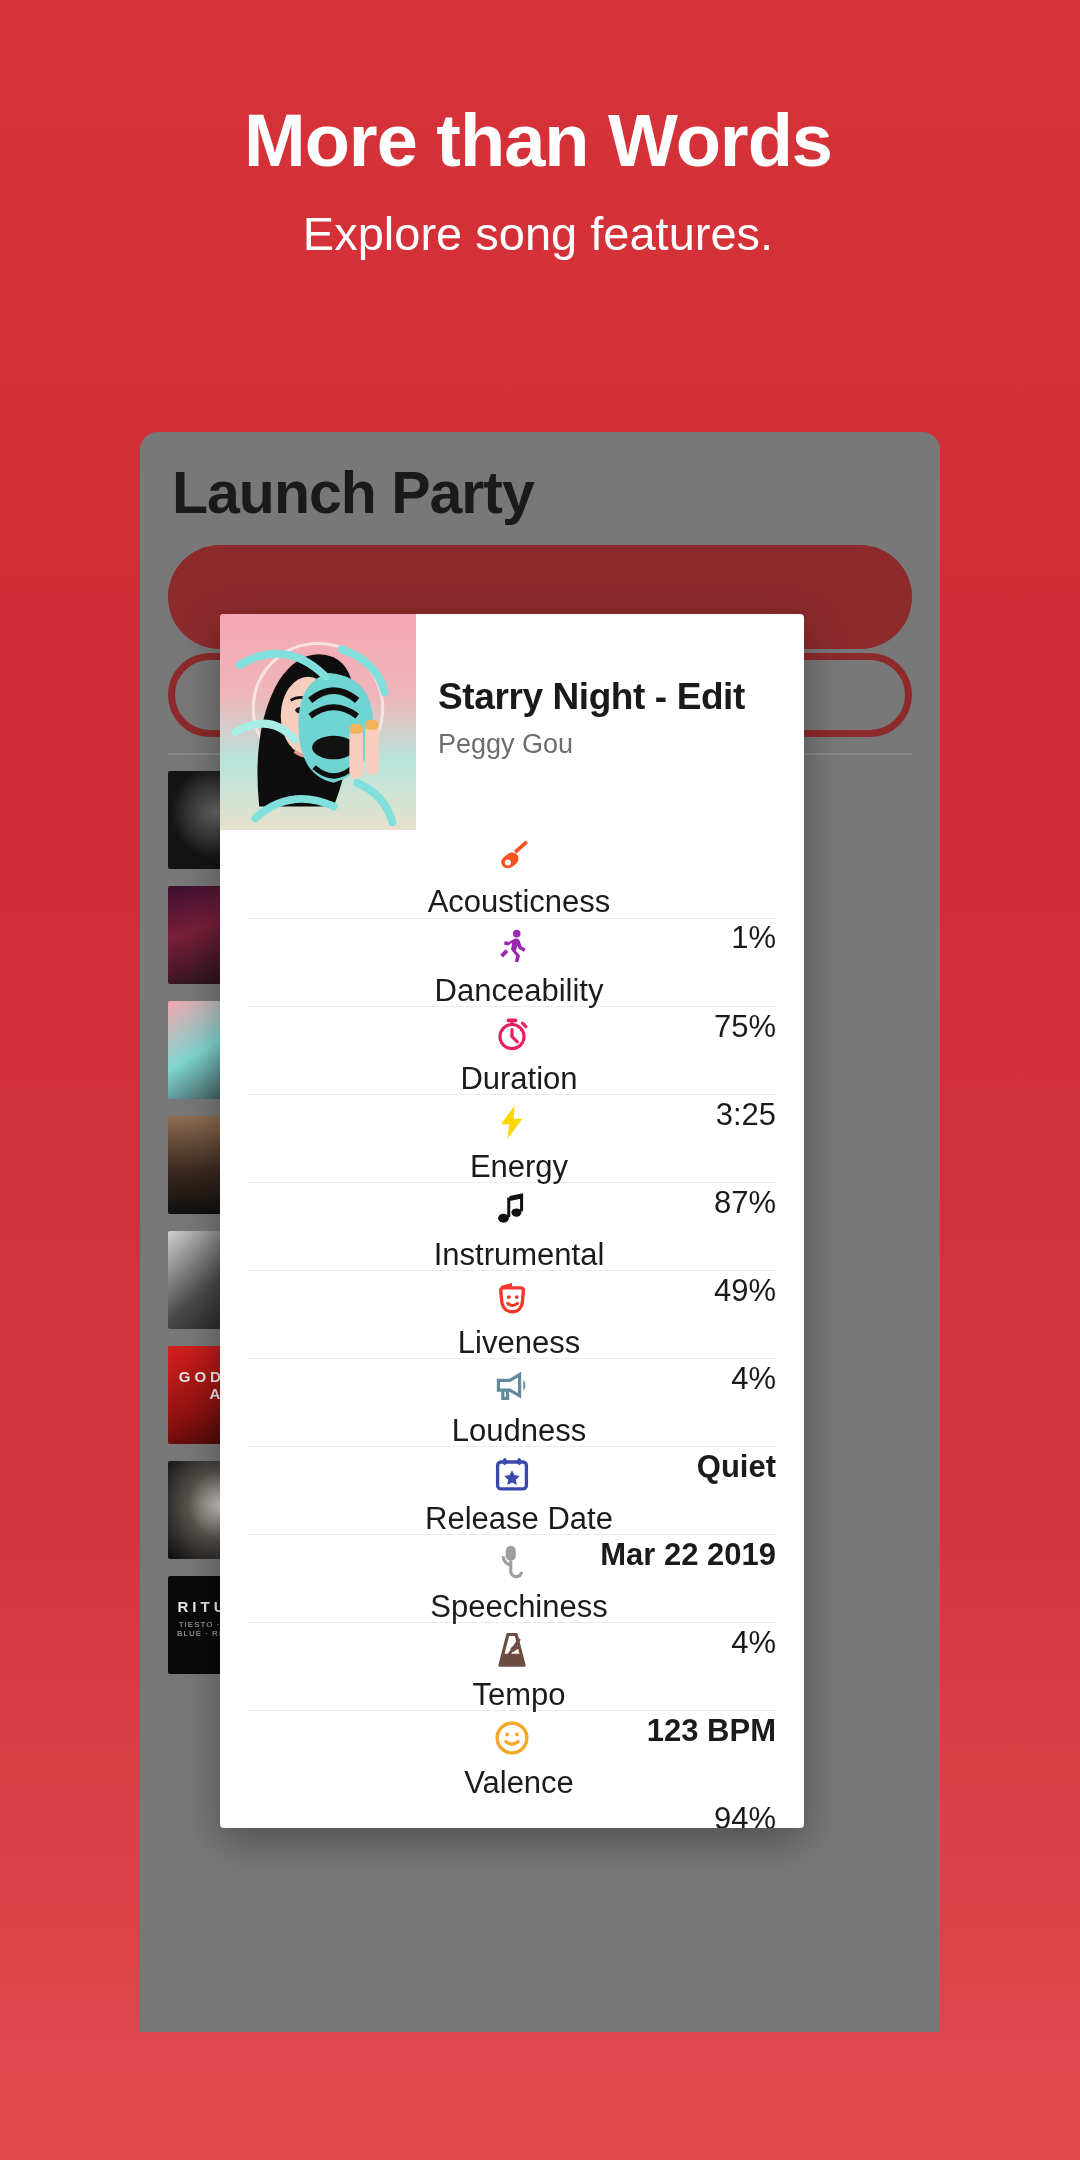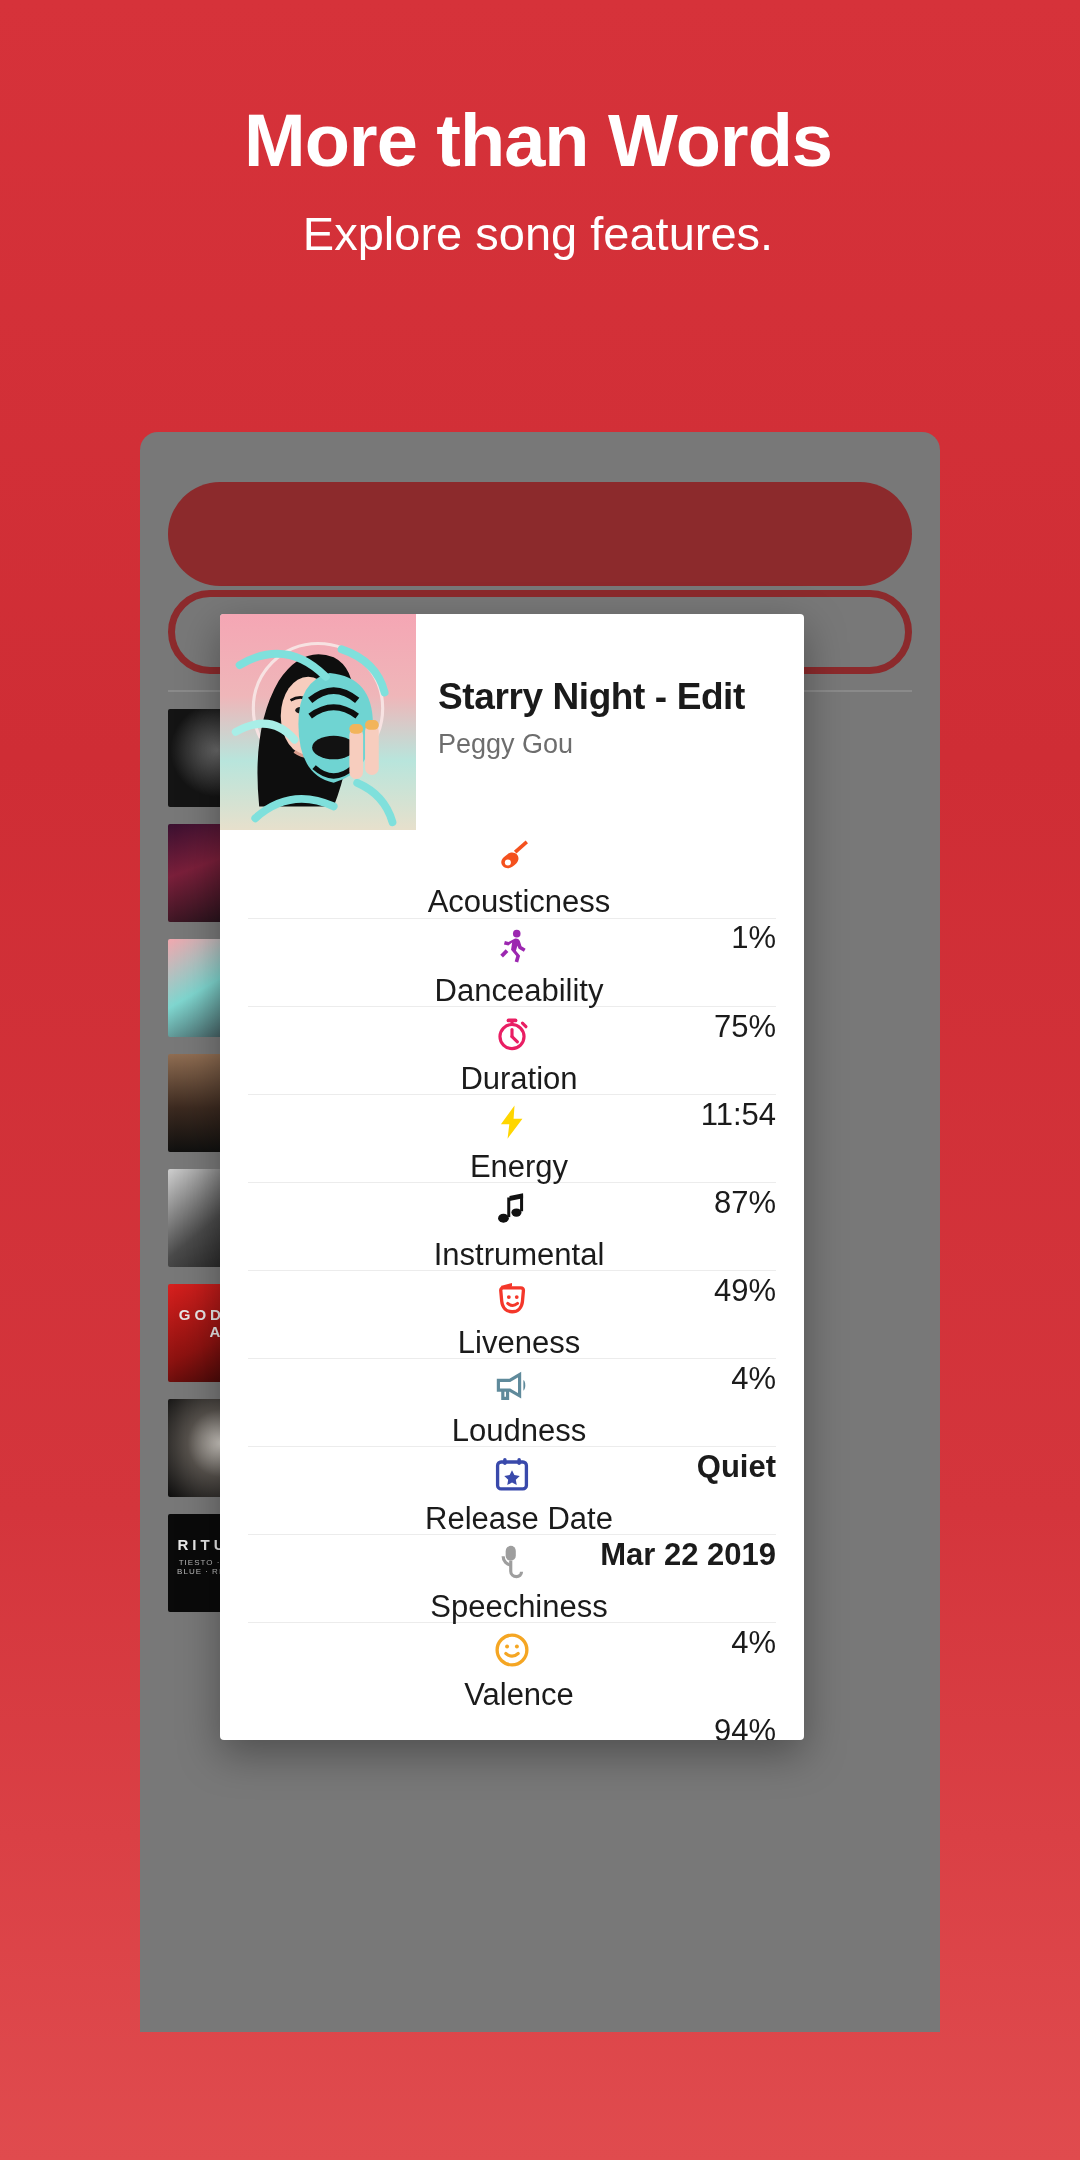--- a/index.html
+++ b/index.html
@@ -136,20 +136,21 @@
 <body>
 
 <div class="promo">
   <div class="promo-title">More than Words</div>
   <div class="promo-sub">Explore song features.</div>
 </div>
 
 <div class="panel">
 
   <div class="panel-head">
+    <div class="panel-title">Launch Party</div>
   </div>
 
   <div class="blob-row">
     <div class="blob blob-a"></div>
     <div class="blob blob-b"></div>
   </div>
   <div class="panel-divider"></div>
 
   <div class="tracklist">
     <div class="track">
@@ -306,21 +307,21 @@
               <circle cx="12" cy="13.6" r="7.6"></circle>
               <path d="M12 13.6V9.2" stroke-linecap="round"></path>
               <path d="M12 13.6l3.4 3.4" stroke-linecap="round"></path>
             </g>
             <rect x="8.6" y="2.2" width="6.8" height="2.4" rx="1.2" fill="#e91e63"></rect>
             <rect x="11" y="4.2" width="2" height="2" fill="#e91e63"></rect>
             <path d="M18.6 5.2l2.2 2.2" stroke="#e91e63" stroke-width="2" stroke-linecap="round"></path>
           </svg>
       </span>
       <span class="feat-label">Duration</span>
-      <span class="feat-value">11:54</span>
+      <span class="feat-value">3:25</span>
     </div>
 
     <div class="feat">
       <span class="feat-icon">
         <svg width="38" height="38" viewBox="0 0 24 24">
             <path d="M13.6 1.5 5 13.4h5.3L9.2 22.5 18.6 9.9h-5.6z" fill="#ffd600"></path>
           </svg>
       </span>
       <span class="feat-label">Energy</span>
       <span class="feat-value">87%</span>
@@ -390,20 +391,32 @@
               <rect x="8" y="1.8" width="6.4" height="9.4" rx="3.2"></rect>
               <path d="M11.2 11.2v6.6c0 2 1.7 3.4 3.6 3.4 1.8 0 3.2-1.2 3.2-3" fill="none" stroke="#9e9e9e" stroke-width="2"></path>
             </g>
             <path d="M6.4 8.4c0 3.2 2.4 5.4 5 5.4" fill="none" stroke="#9e9e9e" stroke-width="2"></path>
           </svg>
       </span>
       <span class="feat-label">Speechiness</span>
       <span class="feat-value">4%</span>
     </div>
 
+    <div class="feat">
+      <span class="feat-icon">
+        <svg width="38" height="38" viewBox="0 0 24 24">
+            <path d="M9.4 2.2h5.2l5 19.4H4.4z" fill="none" stroke="#6d4c41" stroke-width="2" stroke-linejoin="round"></path>
+            <path d="M6.1 14.4h11.8l1.8 7.2H4.4z" fill="#6d4c41"></path>
+            <path d="M16.8 5 8.2 17.6" stroke="#6d4c41" stroke-width="1.8"></path>
+            <rect x="11.4" y="9.4" width="4.4" height="3" fill="#6d4c41" transform="rotate(-34 13.6 10.9)"></rect>
+          </svg>
+      </span>
+      <span class="feat-label">Tempo</span>
+      <span class="feat-value b">123 BPM</span>
+    </div>
 
     <div class="feat">
       <span class="feat-icon">
         <svg width="38" height="38" viewBox="0 0 24 24">
             <circle cx="12" cy="12" r="9.4" fill="none" stroke="#f5a623" stroke-width="2.1"></circle>
             <circle cx="8.9" cy="9.8" r="1.25" fill="#f5a623"></circle>
             <circle cx="15.1" cy="9.8" r="1.25" fill="#f5a623"></circle>
             <path d="M8.1 14.2q3.9 3.4 7.8 0" stroke="#f5a623" stroke-width="2" fill="none" stroke-linecap="round"></path>
           </svg>
       </span>

